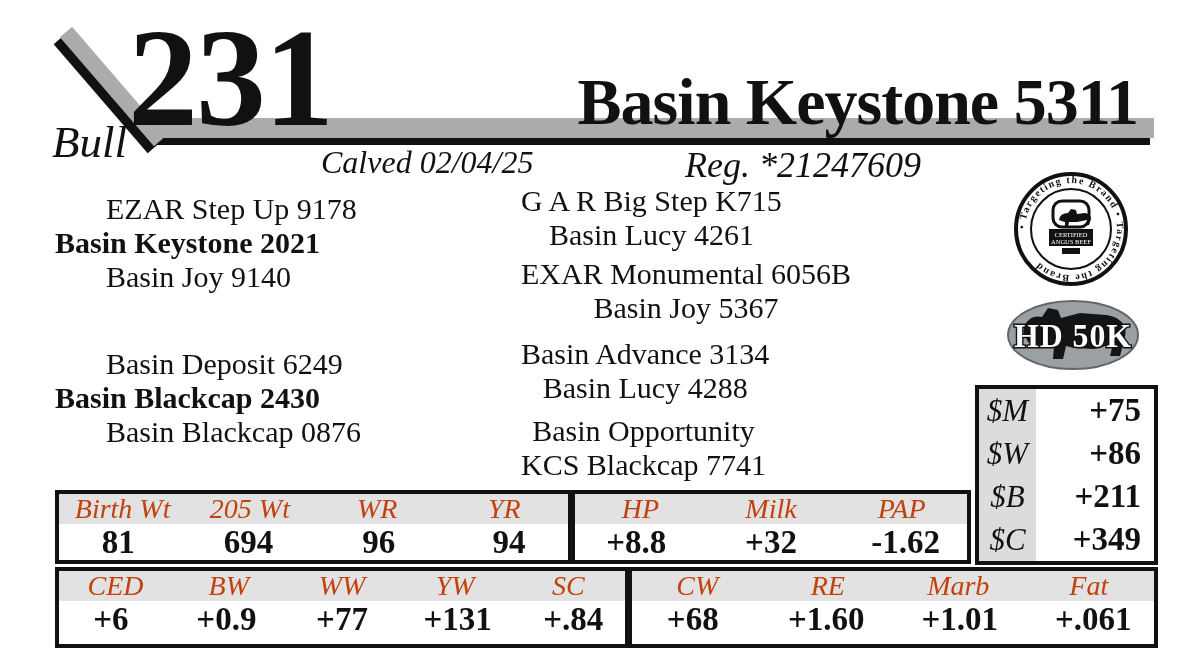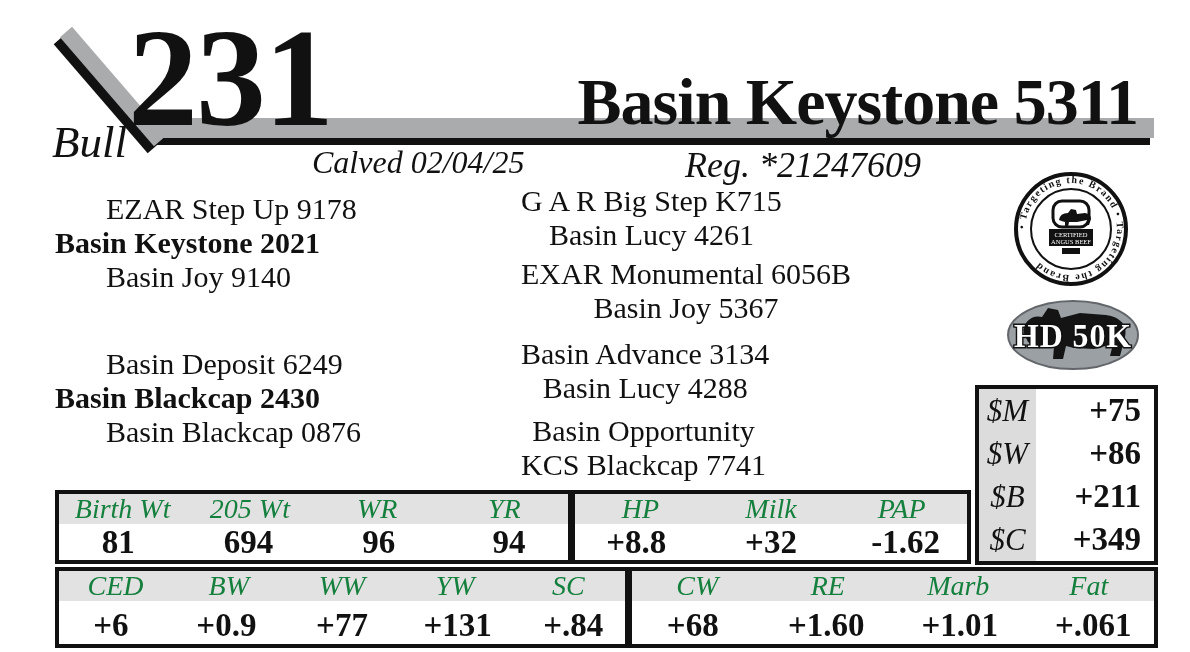--- a/index.html
+++ b/index.html
@@ -4,21 +4,21 @@
 <style>
   html,body{margin:0;padding:0;background:#ffffff;}
   body{width:1190px;height:652px;font-family:"Liberation Serif","DejaVu Serif",serif;color:#111;}
   .page{position:relative;width:1190px;height:652px;overflow:hidden;background:#fff;}
 
   .deco{position:absolute;left:0;top:0;pointer-events:none;}
 
   .lot-number{position:absolute;left:128px;top:8px;font-size:140px;line-height:1;font-weight:bold;letter-spacing:-2px;}
   .lot-category{position:absolute;left:52px;top:116px;font-size:45px;font-style:italic;}
   .animal-name{position:absolute;right:36px;top:48px;margin:16px;font-size:66px;font-weight:bold;white-space:nowrap;letter-spacing:-1px;}
-  .calved{position:absolute;left:312px;top:144px;font-size:32px;font-style:italic;white-space:nowrap;}
+  .calved{position:absolute;left:321px;top:144px;font-size:32px;font-style:italic;white-space:nowrap;}
   .reg{position:absolute;left:685px;top:144px;font-size:36px;font-style:italic;white-space:nowrap;}
 
   .ped-group{position:absolute;left:55px;}
   .ped-group.g1{top:192px;}
   .ped-group.g2{top:347px;}
   .ped-line{font-size:30px;line-height:34px;white-space:nowrap;}
   .ped-line.indent{padding-left:51px;}
   .ped-line.parent{font-weight:bold;}
   .ped-pair{position:absolute;left:521px;text-align:center;}
   .ped-pair.p1{top:184px;} .ped-pair.p2{top:257px;}
@@ -33,23 +33,23 @@
   .dval{flex:1;font-weight:bold;font-size:33px;display:flex;align-items:center;justify-content:flex-end;padding-right:13px;text-align:center;}
 
   .stat-table{position:absolute;border:4px solid #111;box-sizing:border-box;display:flex;background:#fff;}
   .stat-table.t1{left:55px;top:490px;width:916px;height:74px;}
   .stat-table.t2{left:55px;top:567px;width:1103px;height:81px;}
   .sec{display:flex;flex-direction:column;}
   .t1 .sec.left{width:509px;} .t1 .sec.right{flex:1;}
   .t2 .sec.left{width:566px;} .t2 .sec.right{flex:1;}
   .sec-divider{width:7px;background:#111;}
   .hrow{height:30px;background:#e2e2e2;display:flex;align-items:center;}
-  .vrow{flex:1;display:flex;align-items:flex-end;gap:12px;}
+  .vrow{flex:1;display:flex;align-items:flex-start;gap:12px;}
   .cell{flex:1;text-align:center;white-space:nowrap;}
-  .hcell{font-style:italic;font-size:28px;color:#15803d;}
+  .hcell{font-style:italic;font-size:28px;color:#c2410c;}
   .vcell{font-weight:bold;font-size:33px;}
 </style>
 </head>
 <body>
 
 <div class="page">
 
   <svg class="deco" width="1190" height="165" viewBox="0 0 1190 165">
     <rect x="142" y="118" width="1012" height="20" fill="#a9abad"></rect>
     <rect x="142" y="138" width="1008" height="7" fill="#111"></rect>

